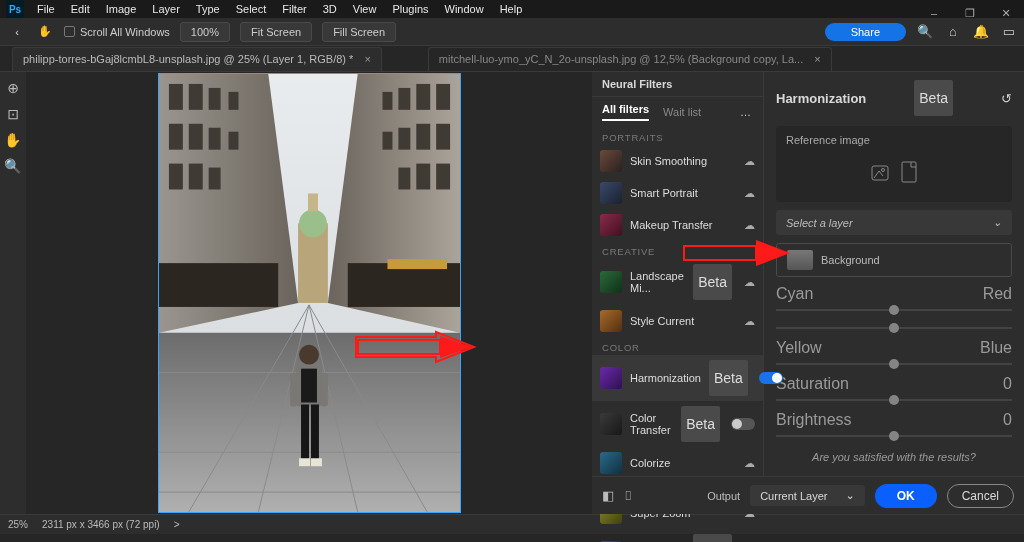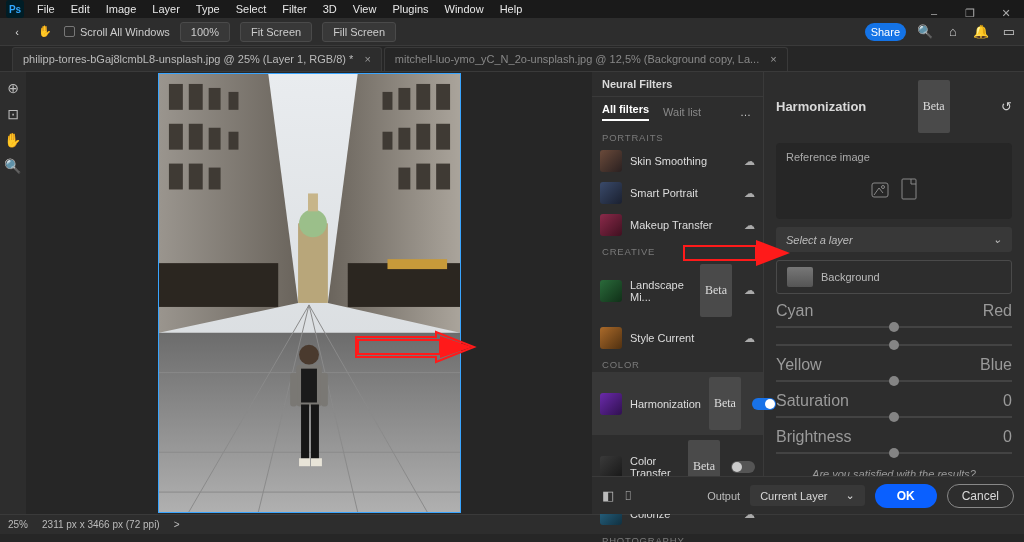--- a/index.html
+++ b/index.html
@@ -19,24 +19,24 @@
   .winctrl{position:absolute;right:0;top:0;height:26px;display:flex;}
   .winctrl div{width:36px;display:flex;align-items:center;justify-content:center;color:#aaa;font-size:11px;}
   
   .optbar{height:28px;background:var(--bg2);display:flex;align-items:center;padding:0 8px;gap:10px;font-size:11px;border-bottom:1px solid var(--border);position:relative;}
   .optbar .back{width:18px;height:18px;display:flex;align-items:center;justify-content:center;}
   .optbar .ico{width:18px;text-align:center;color:#bbb;}
   .chk{display:flex;align-items:center;gap:5px;color:#ccc;}
   .chk .box{width:11px;height:11px;border:1px solid #777;border-radius:2px;}
   .pill{background:var(--bg3);padding:3px 10px;border-radius:3px;color:#ccc;border:1px solid var(--border-light);}
   .optright{position:absolute;right:6px;display:flex;align-items:center;gap:10px;}
-  .share-btn{background:var(--share);color:#fff;padding:3px 6px;border-radius:10px;font-size:11px;}
+  .share-btn{background:var(--share);color:#fff;padding:3px 26px;border-radius:10px;font-size:11px;}
   .optright .ic{width:18px;text-align:center;color:#ccc;font-size:13px;}
   
-  .tabstrip{height:26px;background:var(--bg1);display:flex;align-items:flex-end;padding-left:12px;font-size:11px;border-bottom:1px solid var(--border);}
+  .tabstrip{height:26px;background:var(--bg1);display:flex;align-items:flex-end;padding-left:12px;font-size:11px;border-bottom:1px solid var(--border);gap:44px;}
   .tab{padding:5px 10px 6px;color:#bbb;background:var(--bg2);border-top:1px solid var(--border);border-left:1px solid var(--border);border-right:1px solid var(--border);border-top-left-radius:3px;border-top-right-radius:3px;margin-right:2px;position:relative;}
   .tab.inactive{background:var(--bg1);color:#888;}
   .tab .close{margin-left:8px;color:#999;}
   
   .main{display:flex;height:calc(542px - 26px - 28px - 26px - 20px);}
   .ltoolbar{width:26px;background:var(--bg2);display:flex;flex-direction:column;align-items:center;padding-top:8px;gap:10px;color:#bbb;font-size:14px;}
   .canvaswrap{flex:1;background:var(--bg1);display:flex;align-items:center;justify-content:center;position:relative;}
   .canvas{width:303px;height:440px;border:1px solid #39a5ff;position:relative;overflow:hidden;}
   .canvas svg{width:100%;height:100%;display:block;}
   
@@ -52,21 +52,21 @@
   .nf-item.sel{background:var(--bg3);}
   .nf-thumb{width:22px;height:22px;border-radius:3px;background:linear-gradient(135deg,#6a4a3a,#2a2020);flex-shrink:0;}
   .nf-thumb.t2{background:linear-gradient(135deg,#3a4a6a,#1a2030);}
   .nf-thumb.t3{background:linear-gradient(135deg,#8a2a4a,#401020);}
   .nf-thumb.t4{background:linear-gradient(135deg,#2a6a3a,#103018);}
   .nf-thumb.t5{background:linear-gradient(135deg,#aa6a2a,#503010);}
   .nf-thumb.t6{background:linear-gradient(135deg,#6a2aaa,#301050);}
   .nf-thumb.t7{background:linear-gradient(135deg,#3a3a3a,#181818);}
   .nf-thumb.t8{background:linear-gradient(135deg,#2a6a8a,#103040);}
   .nf-thumb.t9{background:linear-gradient(135deg,#8a8a2a,#404010);}
-  .beta{font-size:12px;background:#4a4a4a;color:#ddd;padding:19px 5px;border-radius:2px;margin-left:auto;font-family:Liberation Serif, serif;}
+  .beta{font-size:14px;background:#4a4a4a;color:#ddd;padding:10px 5px;border-radius:2px;margin-left:auto;}
   .nf-cloud{margin-left:auto;color:#aaa;font-size:11px;}
   .toggle{width:24px;height:12px;border-radius:6px;background:#555;margin-left:3px;position:relative;flex-shrink:0;}
   .toggle::after{content:"";position:absolute;width:10px;height:10px;border-radius:50%;background:#ccc;top:1px;left:1px;}
   .toggle.on{background:var(--accent2);}
   .toggle.on::after{left:13px;background:#fff;}
   
   .nf-right{flex:1;display:flex;flex-direction:column;padding:6px 0 0;}
   .nf-title-row{display:flex;align-items:center;padding:2px 12px 6px;gap:8px;}
   .nf-title{font-size:13px;font-weight:600;}
   .nf-reset{margin-left:auto;color:#ccc;font-size:13px;}

